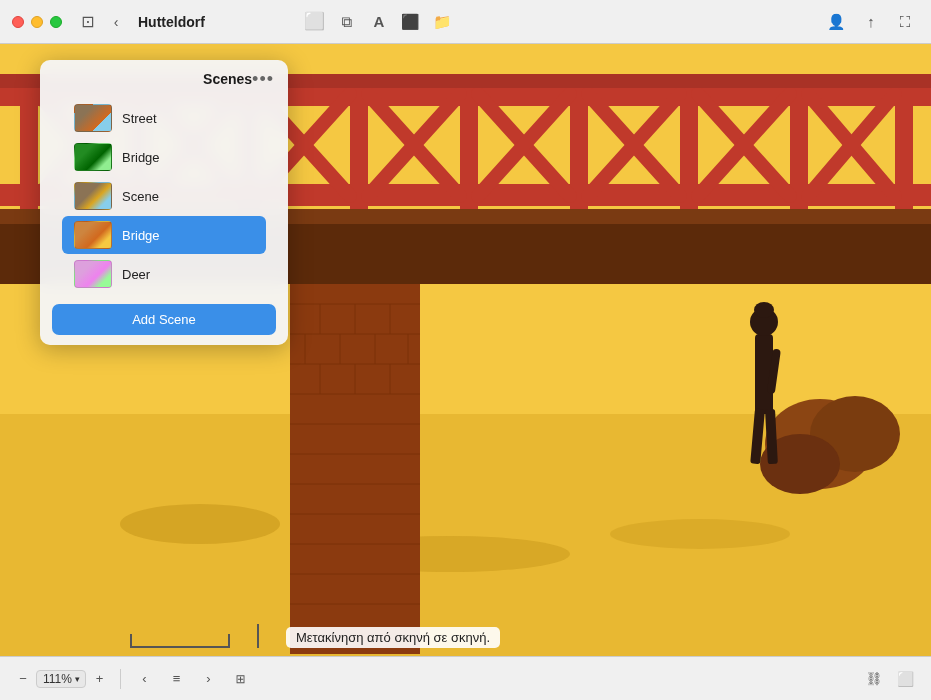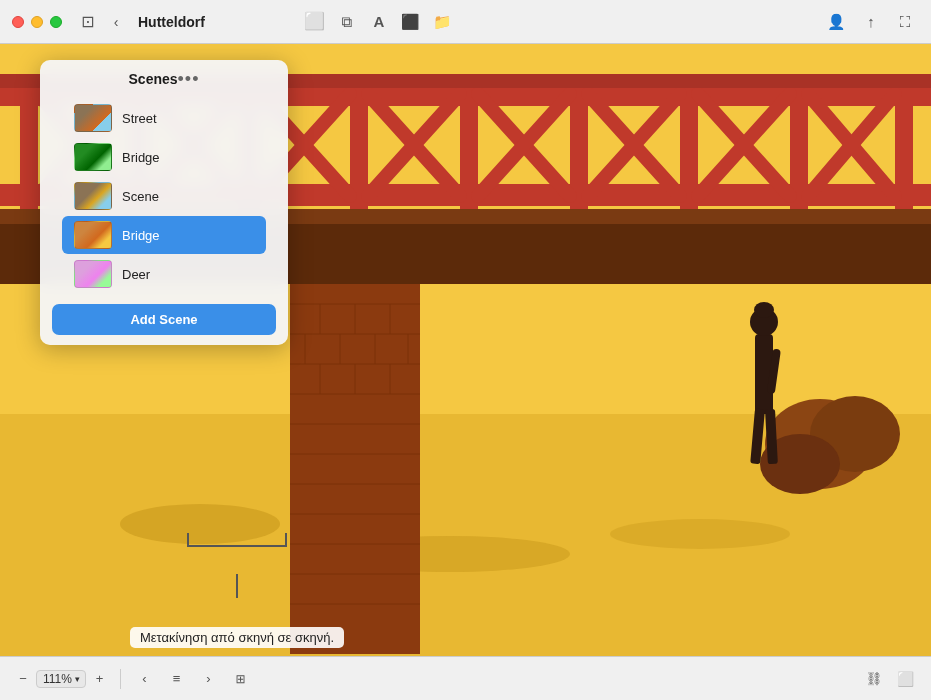--- a/index.html
+++ b/index.html
@@ -156,21 +156,21 @@
       background: rgba(245, 245, 245, 0.96);
       border-radius: 10px;
       box-shadow: 0 4px 24px rgba(0,0,0,0.28);
       z-index: 50;
       overflow: hidden;
       backdrop-filter: blur(8px);
     }
     .scenes-header {
       display: flex;
       align-items: center;
-      justify-content: center;
+      justify-content: flex-end;
       padding: 10px 14px 8px;
     }
     .scenes-title {
       font-size: 14px;
       font-weight: 700;
       color: #1a1a1a;
     }
     .scenes-more {
       color: #666;
       font-size: 18px;
@@ -218,21 +218,21 @@
     .thumb-deer { background: linear-gradient(135deg, #DDA0DD 30%, #EE82EE 60%, #98FB98 80%); }
 
     .add-scene-btn {
       margin: 8px 12px 10px;
       background: #3a8fe8;
       color: white;
       border: none;
       border-radius: 7px;
       padding: 8px 0;
       font-size: 13px;
-      font-weight: 700;
+      font-weight: 400;
       width: calc(100% - 24px);
       cursor: pointer;
       text-align: center;
     }
 
     
     .tooltip-area {
       position: absolute;
       bottom: 52px;
       left: 100px;
@@ -444,18 +444,18 @@
   <div class="bb-nav-btn">≡</div>
   <div class="bb-nav-btn">›</div>
   <div class="bb-nav-btn" style="font-size:12px;">⊞</div>
   <div class="bb-right">
     <div class="bb-nav-btn" style="font-size:13px;">⛓</div>
     <div class="bb-nav-btn" style="font-size:14px;">⬜</div>
   </div>
 </div>
 
 <div class="tooltip-area" style="left:130px; bottom:52px;">
-  <div style="display:flex; flex-direction:column; align-items:flex-start;gap:27px;">
+  <div style="display:flex; flex-direction:row; align-items:flex-end;gap:27px;">
     <div class="tooltip-bracket" style="width:100px;"></div>
     <div class="tooltip-line" style="height:24px;"></div>
     <div style="background:rgba(255,255,255,0.9); border-radius:5px; padding:3px 10px; white-space:nowrap; font-size:13px; color:#222; margin-top:2px;">Μετακίνηση από σκηνή σε σκηνή.</div>
   </div>
 </div>
 
 </body></html>

